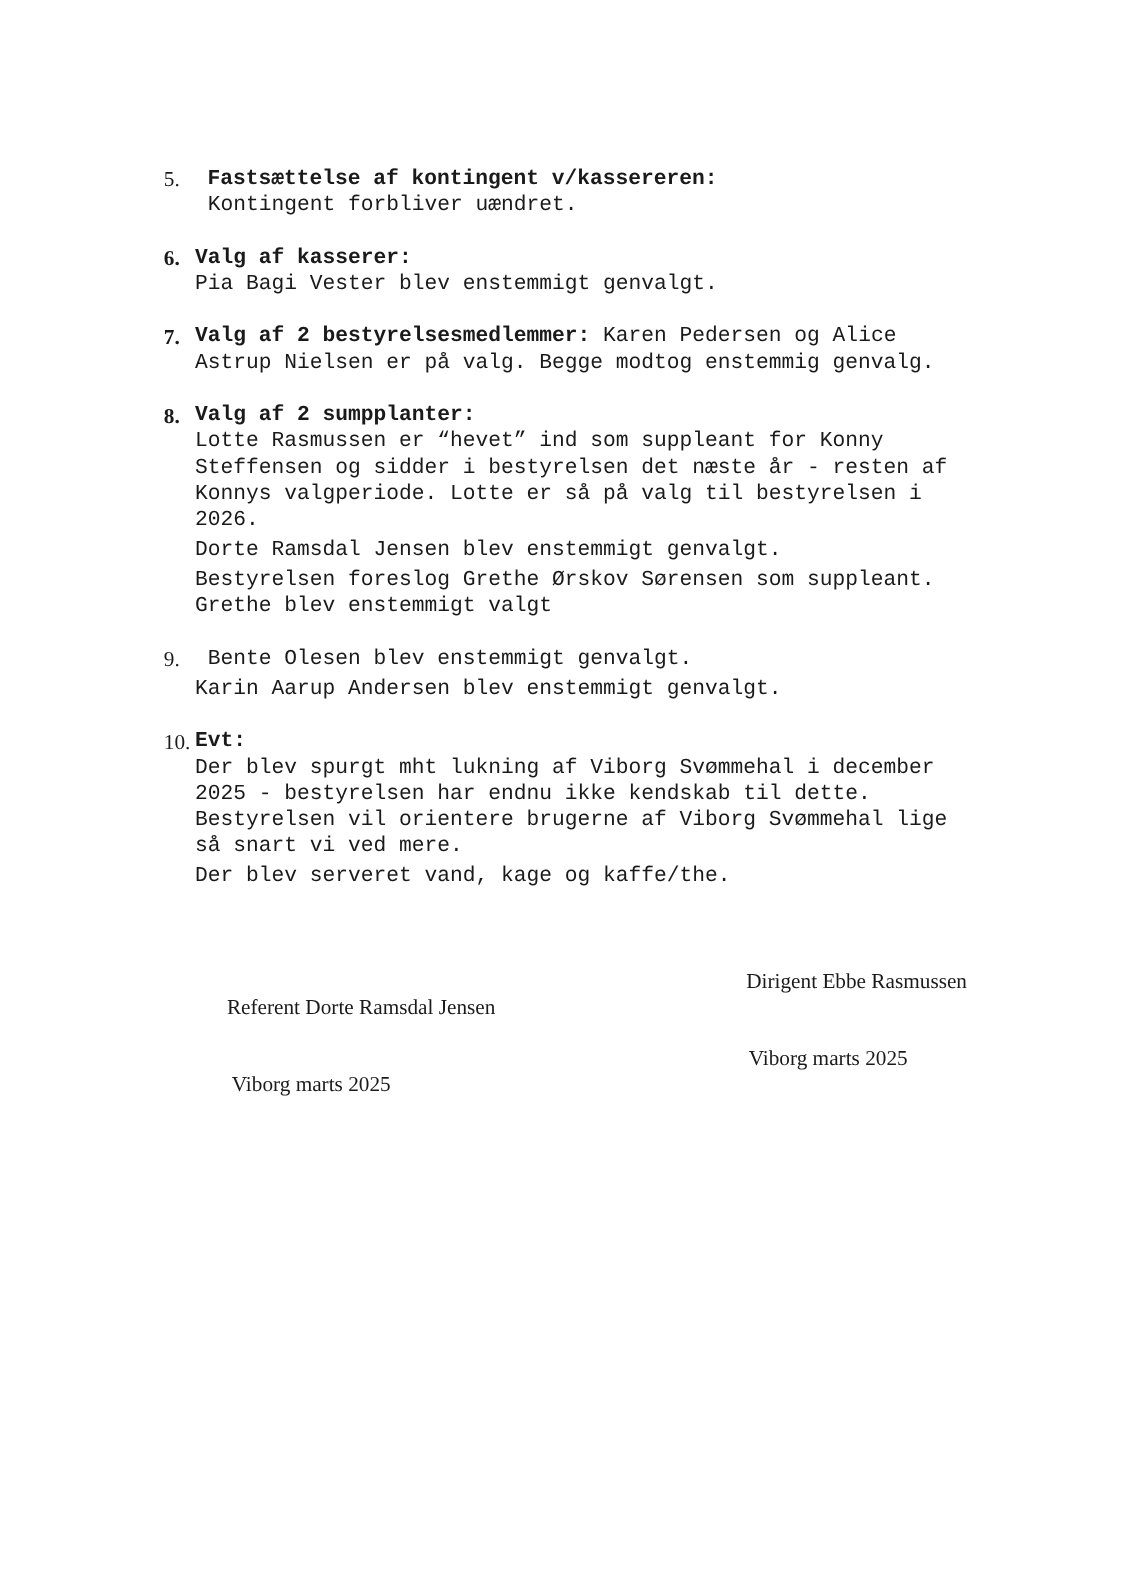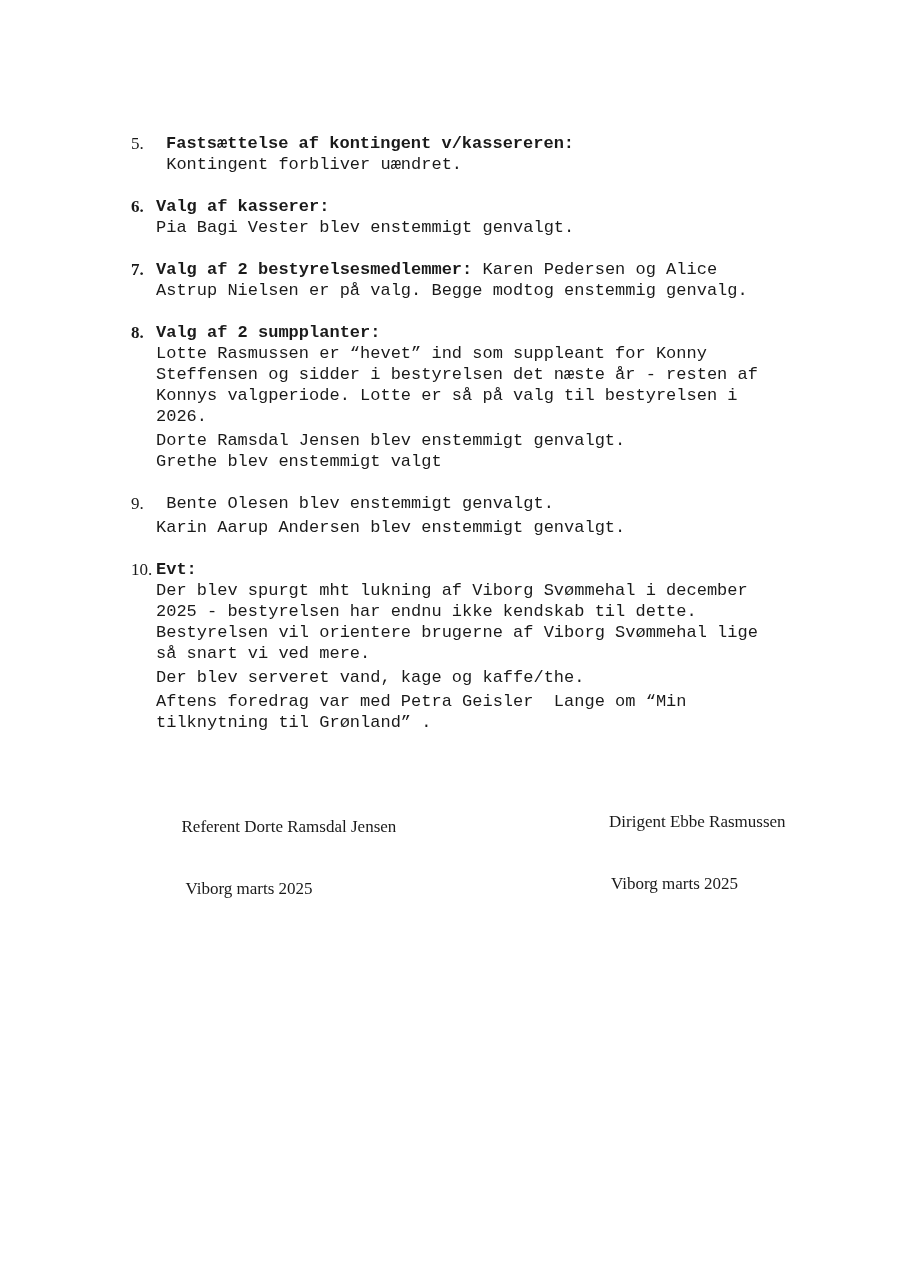--- a/index.html
+++ b/index.html
@@ -54,22 +54,21 @@
     position: relative;
     margin-left: 25px;
     height: 21px;
     white-space: pre;
   }
   .sig-row-1 { margin-top: 62px; }
   .sig-row-2 { margin-top: 41px; }
   .sig-right {
     position: absolute;
     left: 441px;
-    top: 16px;
-    margin-left: 12px;
+    top: 0;
   }
   .sig-row-2 .sig-right { left: 443px; }
 </style>
 </head>
 <body>
 
 <div class="page">
   <main class="doc">
 
     <section class="item">
@@ -94,39 +93,39 @@
         <p class="p"><span class="b">Valg af 2 bestyrelsesmedlemmer:</span><span> Karen Pedersen og Alice Astrup Nielsen er på valg. Begge modtog enstemmig genvalg.</span></p>
       </div>
     </section>
 
     <section class="item">
       <span class="num b">8.</span>
       <div class="content">
         <p class="p b">Valg af 2 sumpplanter:</p>
         <p class="p">Lotte Rasmussen er “hevet” ind som suppleant for Konny Steffensen og sidder i bestyrelsen det næste år - resten af Konnys valgperiode. Lotte er så på valg til bestyrelsen i 2026.</p>
         <p class="p sp">Dorte Ramsdal Jensen blev enstemmigt genvalgt.</p>
+        <p class="p sp">Bestyrelsen foreslog Grethe Ørskov Sørensen som suppleant.</p>
         <p class="p">Grethe blev enstemmigt valgt</p>
       </div>
     </section>
 
     <section class="item">
       <span class="num">9.</span>
       <div class="content">
         <p class="p"> Bente Olesen blev enstemmigt genvalgt.</p>
         <p class="p sp">Karin Aarup Andersen blev enstemmigt genvalgt.</p>
       </div>
     </section>
 
     <section class="item">
       <span class="num">10.</span>
       <div class="content">
         <p class="p b">Evt:</p>
         <p class="p">Der blev spurgt mht lukning af Viborg Svømmehal i december 2025 - bestyrelsen har endnu ikke kendskab til dette. Bestyrelsen vil orientere brugerne af Viborg Svømmehal lige så snart vi ved mere.</p>
         <p class="p sp">Der blev serveret vand, kage og kaffe/the.</p>
-        <p class="p sp">Aftens foredrag var med Petra Geisler  Lange om “Min tilknytning til Grønland” .</p>
       </div>
     </section>
 
     <div class="sig-row sig-row-1">
       <span>Referent Dorte Ramsdal Jensen</span>
       <span class="sig-right">Dirigent Ebbe Rasmussen</span>
     </div>
 
     <div class="sig-row sig-row-2">
       <span> Viborg marts 2025</span>

